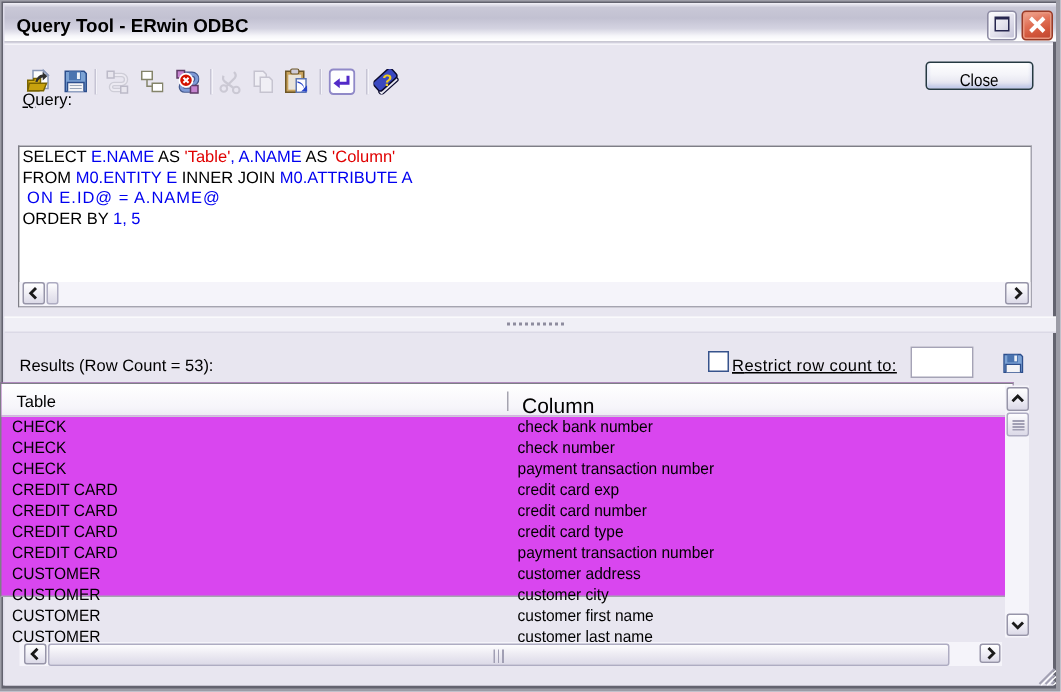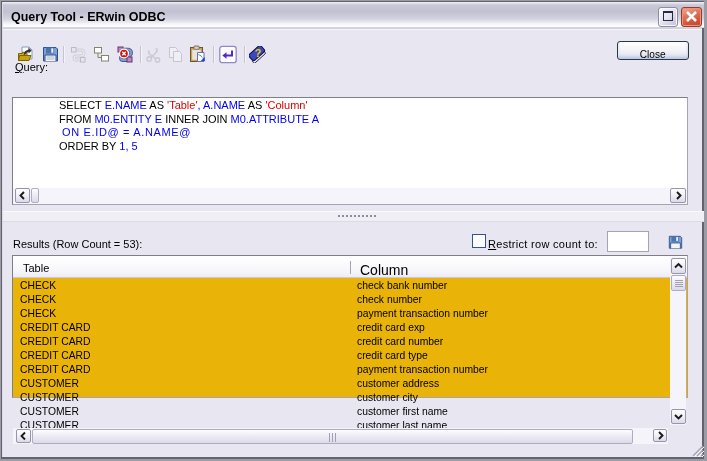--- a/index.html
+++ b/index.html
@@ -20,37 +20,37 @@
      border:1px solid #993a26;box-shadow:inset 0 0 0 1px #e9967e;}
   .sep{position:absolute;top:46px;width:1px;height:17px;background:#c6c4d4;border-right:1px solid #f4f3f9;}
   #btnClose{position:absolute;left:617px;top:41px;width:72px;height:19px;border-radius:3px;
     border:1px solid #263a42;background:linear-gradient(#ffffff,#f4f4f9 45%,#e6e6f0 80%,#d7d8e8);
     box-shadow:inset 0 -2px 3px #bdc6e8, inset 1px 1px 0 #fff;
     font-size:11.5px;text-align:center;line-height:24px;color:#000;box-sizing:border-box;}
   #qlabel{position:absolute;left:15px;top:61px;font-size:11px;color:#000;}
   #qbox{position:absolute;left:12px;top:97px;width:676px;height:108px;background:#fff;
      border-top:1px solid #7e7e87;border-left:1px solid #7e7e87;
      border-right:1px solid #a5a4b0;border-bottom:1px solid #a5a4b0;box-sizing:border-box;}
-  #qtext{position:absolute;left:2px;top:1px;font-size:11px;line-height:13.5px;white-space:pre;color:#000;margin-left:44px;}
+  #qtext{position:absolute;left:2px;top:1px;font-size:11px;line-height:13.5px;white-space:pre;color:#000;}
   .b{color:#0000f0;} .r{color:#e00000;}
   .scrollbtn{position:absolute;box-sizing:border-box;border-radius:2px;
      border:1px solid #9795a9;background:linear-gradient(#ffffff,#f0eff6 50%,#dcdae8);}
   .scrollbtn svg{position:absolute;left:0px;top:0px;}
   .vthumb,.hthumb{box-sizing:border-box;border:1px solid #aeacc2;border-radius:2px;
      background:linear-gradient(#fdfdfe,#eceaf2 50%,#dcdae8);}
   .track{position:absolute;background:#f5f4fa;}
   #split{position:absolute;left:3px;top:211px;width:701px;height:9px;background:#f0eff6;
      border-top:1px solid #fafafc;border-bottom:1px solid #dbd9e6;}
   #dots{position:absolute;left:335px;top:3px;width:38px;height:2px;
      background:repeating-linear-gradient(90deg,#8e8c9e 0 2px,transparent 2px 4px);}
   #rlabel{position:absolute;left:13px;top:238px;font-size:11px;color:#000;}
   #chk{position:absolute;left:472px;top:234px;width:14px;height:14px;background:#fff;border:1px solid #36538c;box-sizing:border-box;}
-  #restrict{position:absolute;left:488px;top:238px;font-size:11px;letter-spacing:0.3px;color:#000;}
+  #restrict{position:absolute;left:488px;top:238px;font-size:11px;letter-spacing:0.3px;color:#000;text-decoration:underline;}
   #rinput{position:absolute;left:607px;top:231px;width:42px;height:21px;background:#fff;border:1px solid #a5a3b6;box-sizing:border-box;}
-  #rbox{position:absolute;left:12px;top:255px;width:676px;height:143px;background:#eab308;
+  #rbox{position:absolute;left:0;top:255px;width:676px;height:143px;background:#d946ef;
      border-top:1px solid #7e7e87;border-left:1px solid #7e7e87;
      border-right:1px solid #a5a4b0;border-bottom:1px solid #a5a4b0;box-sizing:border-box;}
   #rhead{position:absolute;left:0;top:0;right:0;height:21px;
      background:linear-gradient(#ffffff,#f6f5fa 75%,#edecf3);border-bottom:1px solid #cac9d5;}
   #rhead .h1{position:absolute;left:10px;top:6px;font-size:11px;}
   #rhead .h2{position:absolute;left:347px;top:6px;font-size:14px;}
   #hdiv{position:absolute;left:337px;top:5px;width:1px;height:13px;background:#a5a4b0;}
   .row{position:absolute;left:0;width:650px;height:14px;font-size:11px;line-height:14px;color:#000;}
   .row span{display:inline-block;transform:scaleX(0.94);transform-origin:0 0;}
   .row .c1{position:absolute;left:6.5px;}

